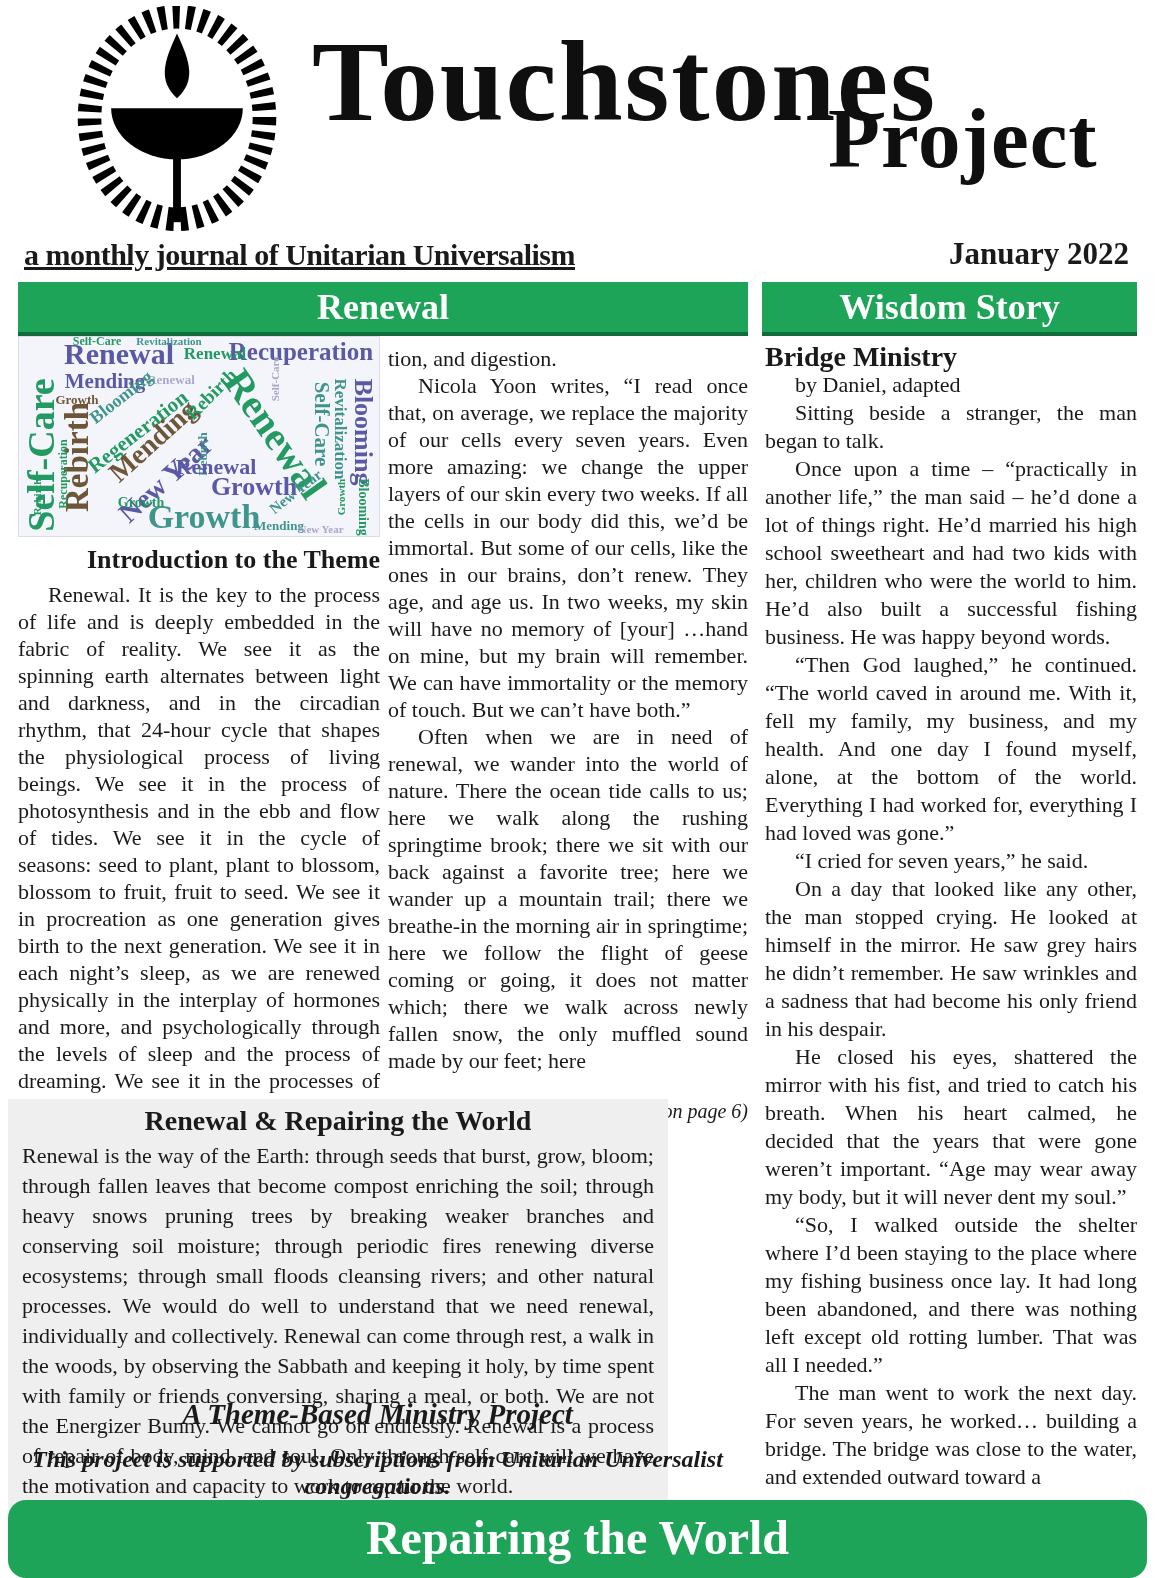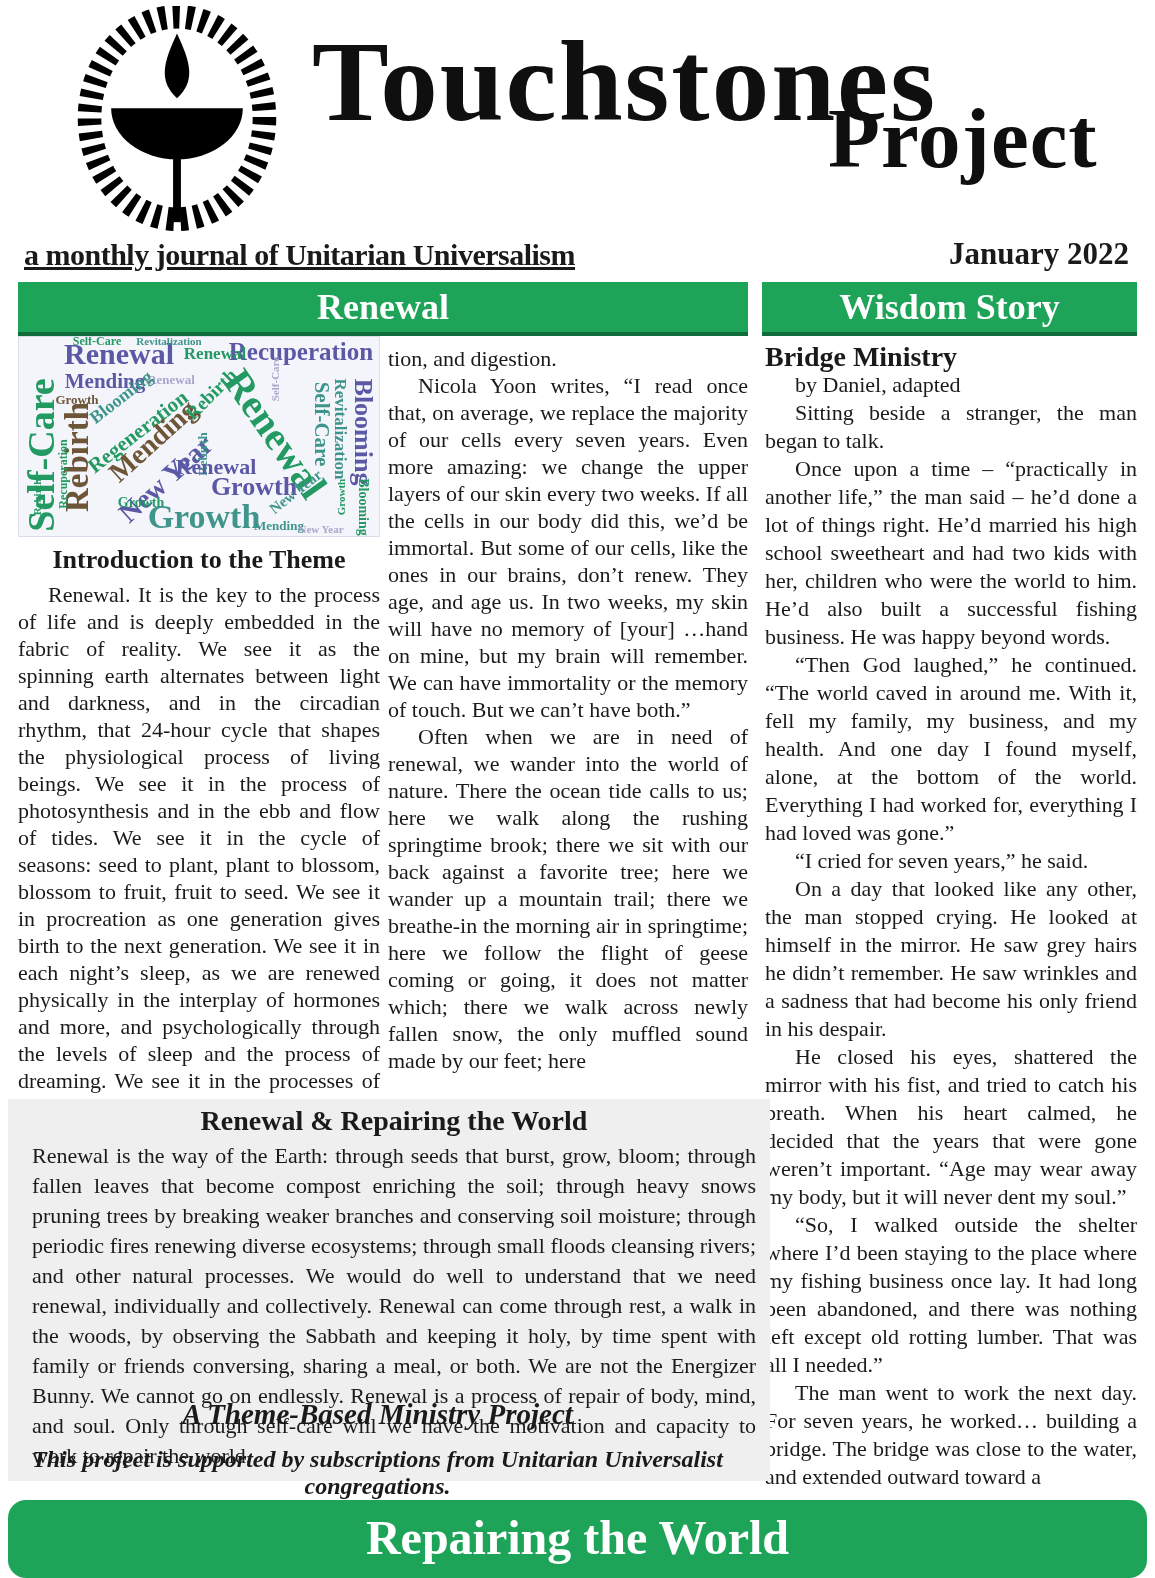--- a/index.html
+++ b/index.html
@@ -26,29 +26,29 @@
              border:1px solid #dcdcea;overflow:hidden;}
   .wc-word{position:absolute;font-family:"Liberation Serif",serif;font-weight:bold;white-space:nowrap;line-height:1;}
 
   
   .col{position:absolute;font-size:22px;line-height:27px;text-align:justify;}
   .col p{margin:0;text-indent:30px;}
   .noindent-first p:first-child{text-indent:0;}
   .col-left{left:18px;top:546px;width:362px;}
   .col-mid{left:388px;top:345px;width:360px;}
   .col-right{left:765px;top:343px;width:372px;font-size:22px;line-height:28px;}
-  .intro-heading{font-size:26px;font-weight:bold;margin:0 0 8px 0;text-indent:0;text-align:center;}
+  .intro-heading{font-size:26px;font-weight:bold;margin:0 0 8px 0;text-indent:0;text-align:right;}
   .story-title{font-size:28px;font-weight:bold;margin:0;text-align:left;}
   .byline{margin:0 0 2px 0;text-indent:0;text-align:left;}
   .cont-note{font-style:italic;font-size:20px;text-align:right;margin-top:24px;}
   .cont-note-r{font-style:italic;font-size:20px;text-align:right;margin-top:16px;}
 
   
-  .feature-box{position:absolute;left:8px;top:1099px;width:762px;background:#efefef;
-               padding:4px 14px 10px 24px;box-sizing:border-box;}
+  .feature-box{position:absolute;left:8px;top:1099px;width:660px;background:#efefef;
+               padding:4px 14px 10px 14px;box-sizing:border-box;}
   .feature-heading{text-align:center;font-weight:bold;font-size:28px;margin:2px 0 4px 0;}
   .feature-body{font-size:22px;line-height:30px;text-align:justify;margin:0;}
 
   
   .tagline{position:absolute;left:0;top:1398px;width:755px;text-align:center;
            font-style:italic;font-weight:bold;font-size:29px;}
   .support{position:absolute;left:0;top:1446px;width:755px;text-align:center;
            font-style:italic;font-weight:bold;font-size:24px;}
 
   

